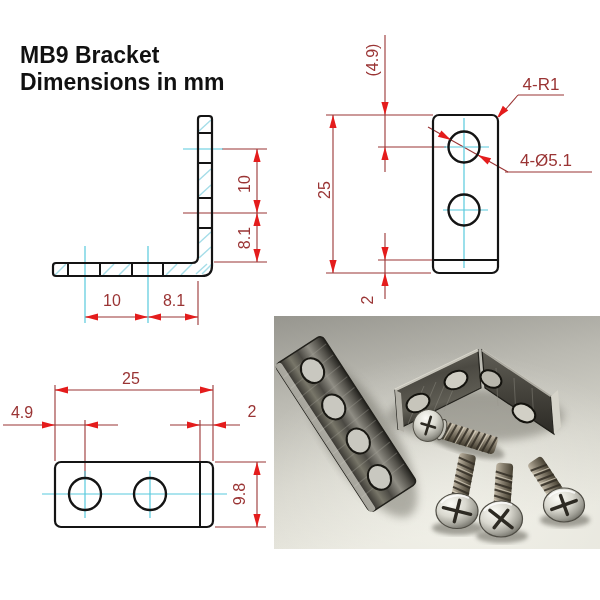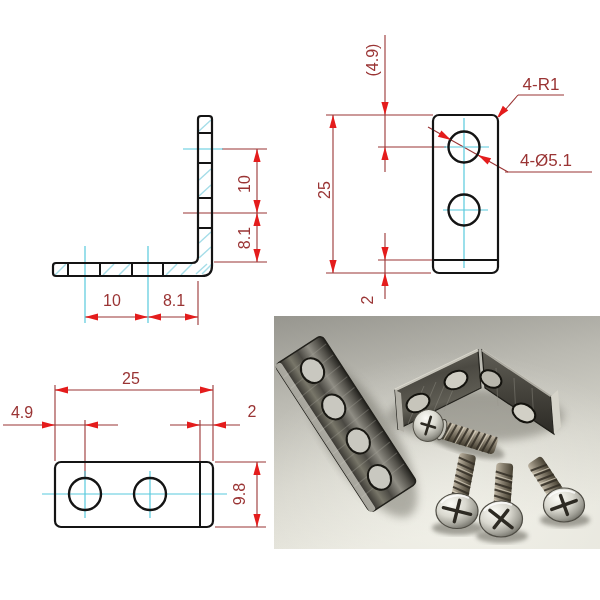--- a/index.html
+++ b/index.html
@@ -23,20 +23,24 @@
   .label-text{
     font-family:"Liberation Sans",sans-serif;
     font-size:17px;fill:#9a3434;
   }
 </style>
 </head>
 <body>
 
 <div class="sheet">
 
+  <div class="title-block">
+    <div>MB9 Bracket</div>
+    <div>Dimensions in mm</div>
+  </div>
 
   <svg class="drawing" viewBox="0 0 600 600">
     <defs>
       <path id="arr" d="M0,0 L-13,3.6 L-13,-3.6 Z"></path>
     </defs>
 
     <g>
       <g stroke="#9a3434" stroke-width="1.1">
         <line x1="222" y1="149" x2="267" y2="149"></line>
         <line x1="183" y1="213" x2="267" y2="213"></line>

